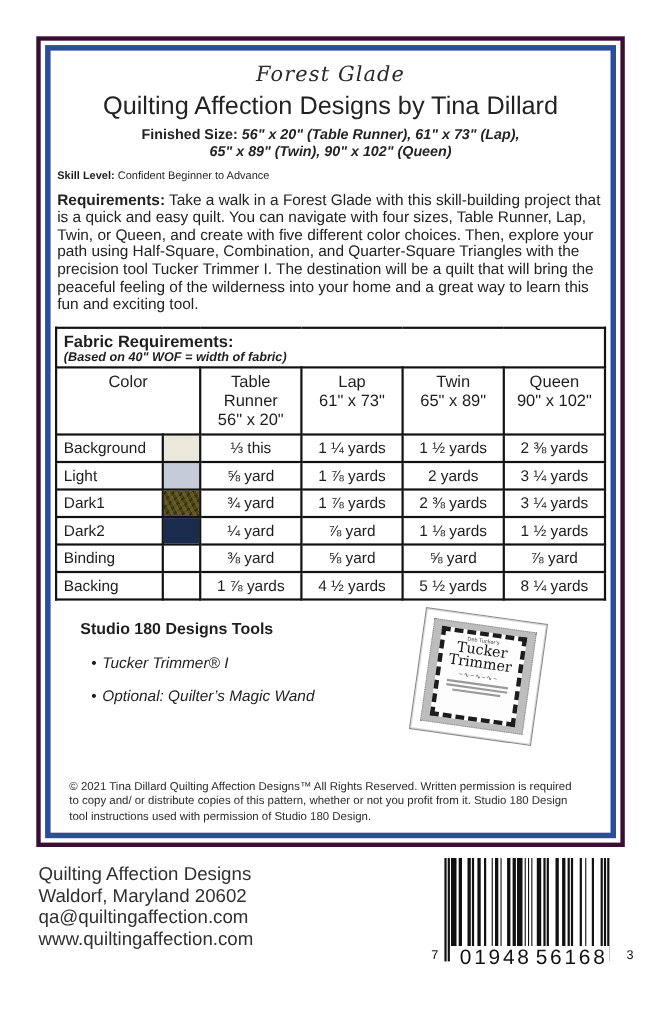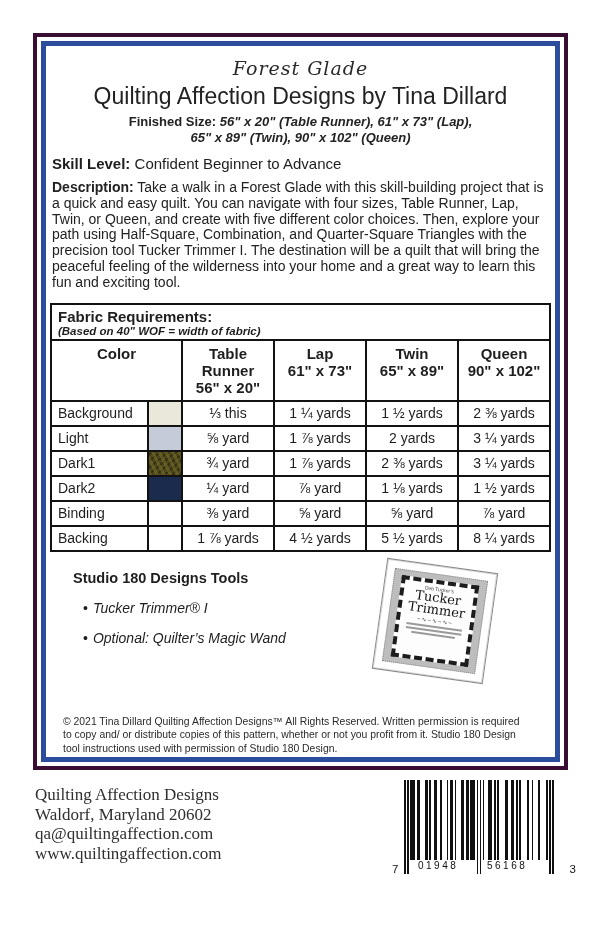--- a/index.html
+++ b/index.html
@@ -15,33 +15,33 @@
              display:flex; flex-direction:column; }
 
   
   .title { text-align:center; font-family:"DejaVu Serif", serif; font-style:italic;
            font-size:19px; line-height:31px; margin-top:3px; letter-spacing:1px; color:#2a2a2a; }
   .subtitle { text-align:center; font-size:23px; line-height:21px; margin-top:2px; color:#222; }
   .sizes { text-align:center; font-size:13px; line-height:15.5px; font-weight:bold;
            font-style:italic; margin-top:7px; color:#232323; }
   .sizes .lbl { font-style:normal; }
 
-  .skill { font-size:15px; margin:10px 2px 0 3px; }
+  .skill { font-size:10px; margin:10px 2px 0 3px; }
   .skill b { font-weight:bold; }
   .desc { font-size:14px; line-height:15.8px; margin:8px 2px 0 3px; color:#222; }
   .desc b { font-weight:bold; }
 
   
   table.fabric { border-collapse:collapse; margin:12px auto 0 auto; width:499px;
                  table-layout:fixed; }
   table.fabric td, table.fabric th { border:2px solid #121212; }
   .ft-title-cell { text-align:left; padding:3px 6px 2px 6px;border-radius:14px; }
   .ft-title { font-size:15px; font-weight:bold; }
   .ft-sub { font-size:11.5px; font-weight:bold; font-style:italic; }
-  .ft-colhead { font-size:15px; font-weight:bold; text-align:center;
+  .ft-colhead { font-size:15px; font-weight:normal; text-align:center;
                 vertical-align:top; padding:4px 2px; line-height:17px; }
   .ft-label { font-size:14px; text-align:left; padding:3px 2px 3px 6px; }
   .ft-val { font-size:14px; text-align:center; padding:3px 2px; }
   .ft-swatch { padding:0; }
   .ft-swatch .sw { width:100%; height:23px; }
   .sw-dark1texture { background-image:
       repeating-linear-gradient(63deg, rgba(122,112,40,.55) 0 3px, rgba(0,0,0,0) 3px 6px),
       repeating-linear-gradient(-40deg, rgba(30,28,6,.5) 0 2px, rgba(0,0,0,0) 2px 5px); }
   col.c-label { width:97px; } col.c-swatch { width:34px; }
   col.c-size { width:92px; }
@@ -66,27 +66,27 @@
   .tt-squiggle { font-size:6px; letter-spacing:1px; color:#333; margin-top:1px; }
   .tt-line { height:2px; background:#9a9a9a; margin:2px 6px 0 6px; }
   .tt-line.short { margin:2px 12px 0 12px; }
 
   
   .copyright { margin-top:auto; font-size:10.4px; line-height:13.6px;
                padding:0 26px 2px 14px; color:#2a2a2a; }
 
   
   .address { position:absolute; left:35px; top:785px; font-size:17px;
-             line-height:19.5px; color:#2f2f2f;font-family:Liberation Serif, serif; }
+             line-height:19.5px; color:#2f2f2f; }
   .barcode { position:absolute; left:404px; top:780px; width:160px; height:112px; }
   .bars { display:flex; align-items:flex-start; }
   .bc-digit { position:absolute; font-size:11.5px; color:#111; }
   .bc-d-left { left:-12px; top:83px; }
   .bc-d-right { right:-12px; top:83px; }
-  .bc-group { position:absolute; top:80px; font-size:10px; letter-spacing:2.5px;
+  .bc-group { position:absolute; top:80px; font-size:19px; letter-spacing:2.5px;
               background:#fff; padding:0 2px; color:#111; }
   .bc-g1 { left:12px; } .bc-g2 { left:81px; }
 </style>
 </head>
 <body>
 
 <div class="page">
 
   <div class="frame">
     <div class="frame-blue">
@@ -100,21 +100,21 @@
           <span>56" x 20" (Table Runner), 61" x 73" (Lap),</span><br>
           <span>65" x 89" (Twin), 90" x 102" (Queen)</span>
         </div>
 
         <div class="skill">
           <b>Skill Level:</b>
           <span>Confident Beginner to Advance</span>
         </div>
 
         <div class="desc">
-          <b>Description:</b>
+          <b>Requirements:</b>
           <span>Take a walk in a Forest Glade with this skill-building project that is a quick and easy quilt.  You can navigate with four sizes, Table Runner, Lap, Twin, or Queen, and create with five different color choices. Then, explore your path using Half-Square, Combination, and Quarter-Square Triangles with the precision tool Tucker Trimmer I.  The destination will be a quilt that will bring the peaceful feeling of the wilderness into your home and a great way to learn this fun and exciting tool.</span>
         </div>
 
         <table class="fabric">
           <colgroup>
             <col class="c-label">
               <col class="c-swatch">
             <col class="c-size">
               <col class="c-size">
               <col class="c-size">

